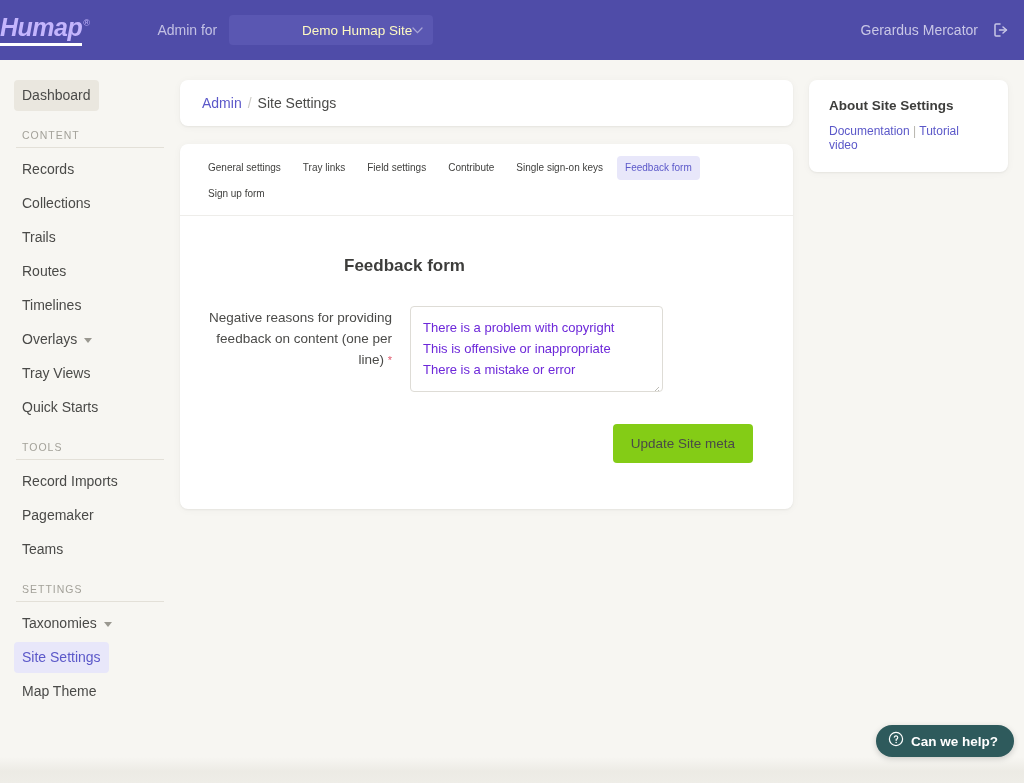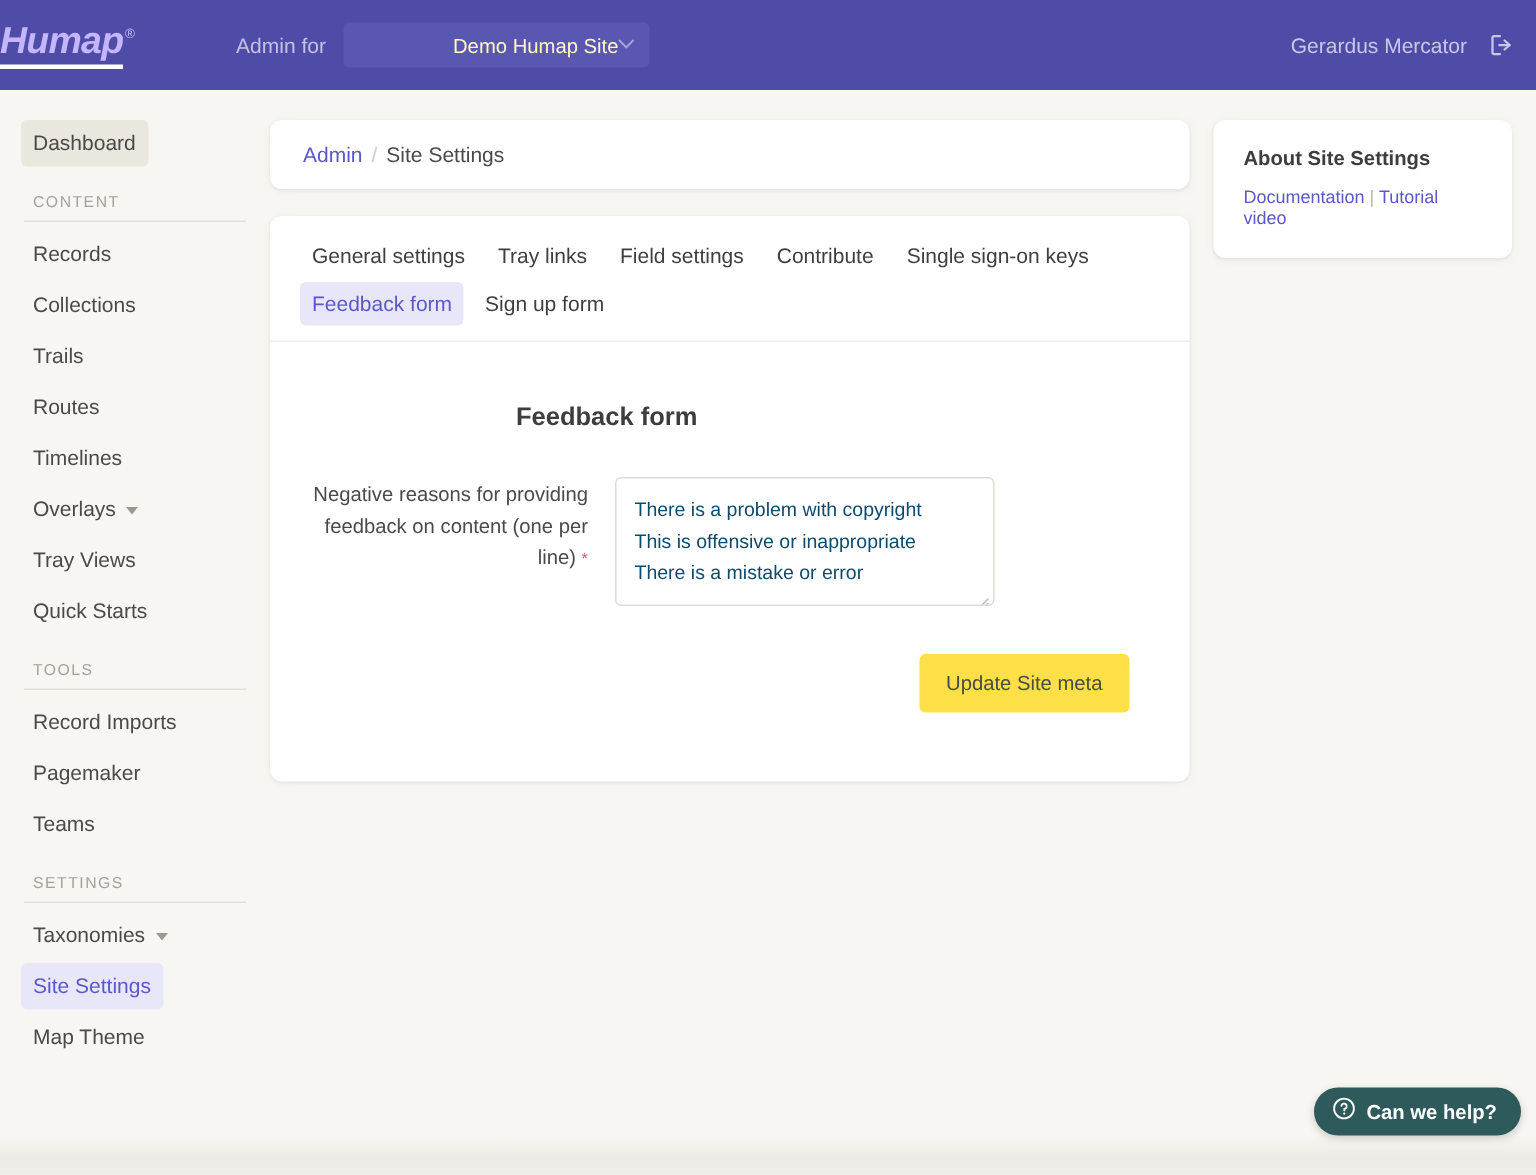--- a/index.html
+++ b/index.html
@@ -145,21 +145,21 @@
   .panel { overflow: hidden; }
   .tabs {
     padding: 12px 20px 10px 20px;
     border-bottom: 1px solid #eeedea;
     display: flex;
     flex-wrap: wrap;
     gap: 2px 6px;
     max-width: 620px;
   }
   .tab {
-    font-size: 14px;
+    font-size: 10px;
     color: #3f3f3d;
     padding: 4px 8px;
     border-radius: 4px;
     cursor: pointer;
     white-space: nowrap;
     line-height: 1.55;
   }
   .tab.active { background: #e8e7fa; color: #5b58c9; }
 
   .panel-body { padding: 40px 0 46px 0; }
@@ -181,34 +181,34 @@
   }
   .req { color: #e05a6e; font-size: 11px; }
   .textarea {
     width: 253px;
     height: 86px;
     border: 1px solid #dedcd6;
     border-radius: 4px;
     background: #fff;
     padding: 10px 12px;
     font-size: 13px;
-    color: #0c4a6e;
+    color: #6d28d9;
     line-height: 1.62;
     position: relative;
     overflow: hidden;
     cursor: text;
   }
   .resize-grip {
     position: absolute;
     right: 2px; bottom: 2px;
     width: 10px; height: 10px;
   }
   .submit-row { display: flex; justify-content: flex-end; padding: 32px 40px 0 0; }
   .btn-update {
-    background: #fde047;
+    background: #84cc16;
     border: none;
     border-radius: 4px;
     padding: 12px 18px;
     font-size: 13.5px;
     color: #4a4a48;
     font-family: "Liberation Sans", sans-serif;
     cursor: pointer;
   }
 
   

